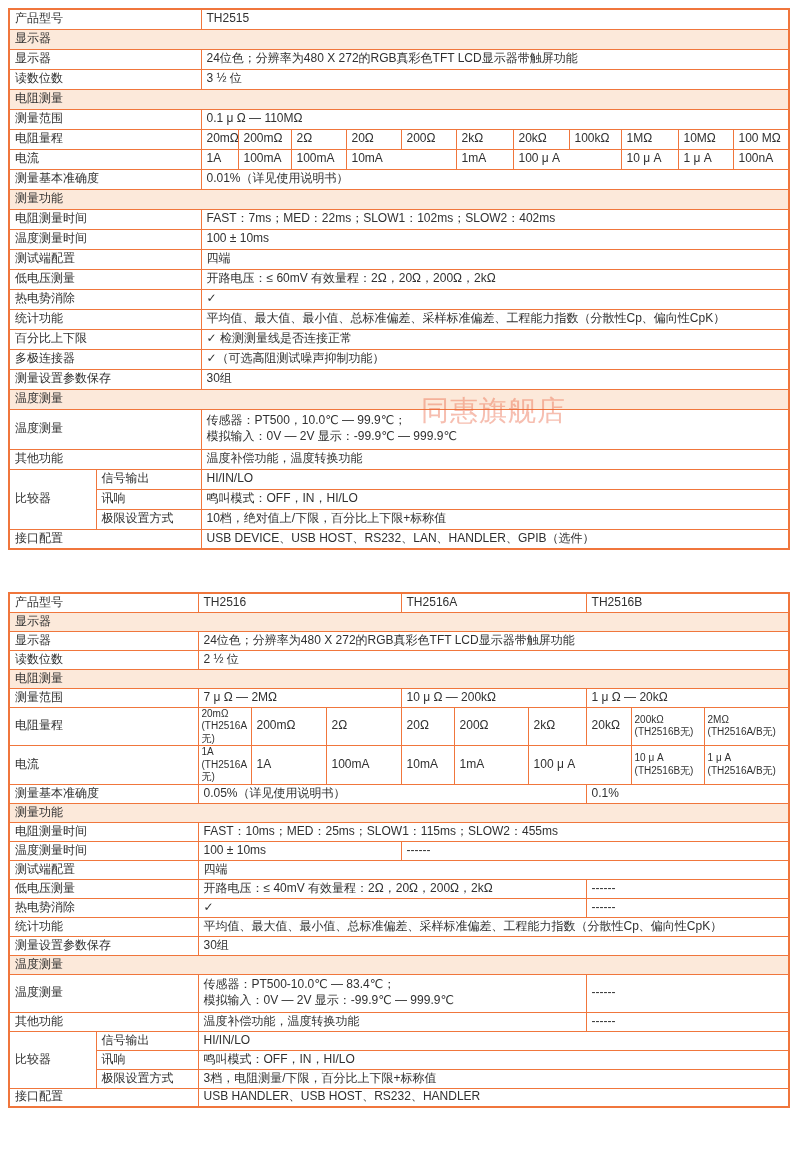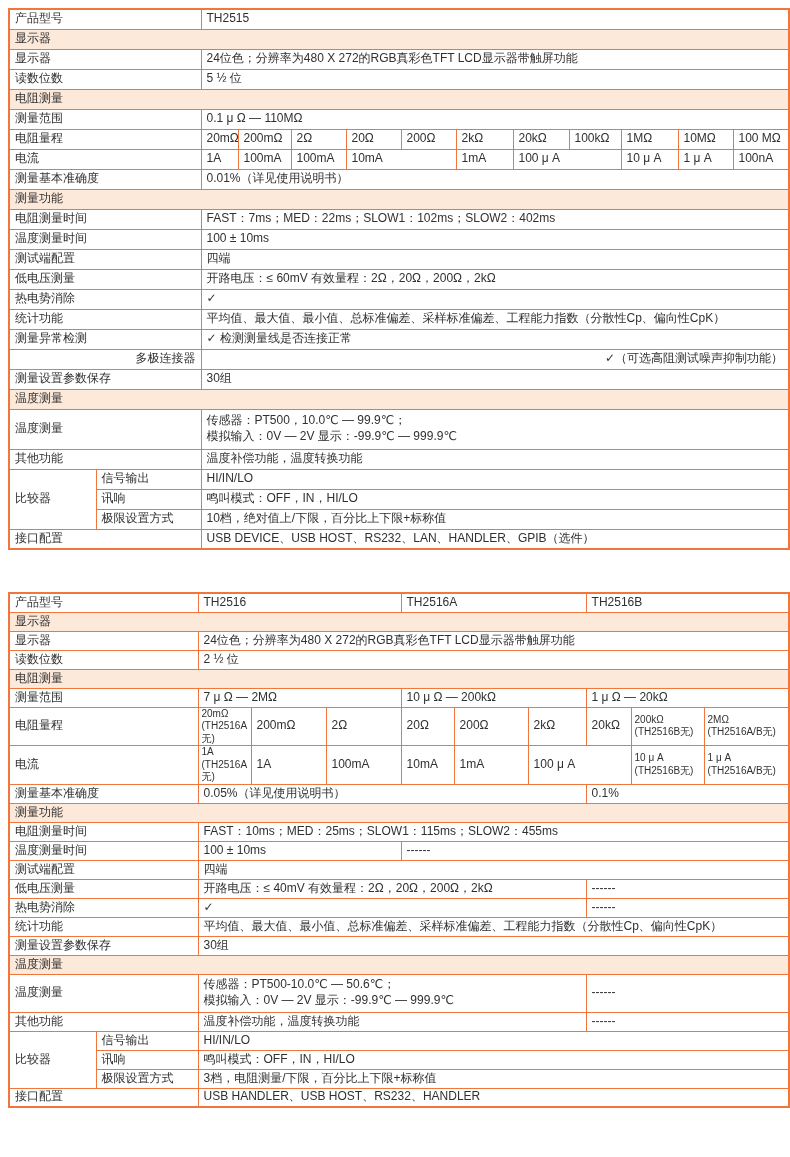--- a/index.html
+++ b/index.html
@@ -58,21 +58,21 @@
         </tr>
         <tr style="height: 20px;">
           <td colspan="13" class="section">显示器</td>
         </tr>
         <tr style="height: 20px;">
           <td colspan="2" class="label">显示器</td>
           <td colspan="11" class="value">24位色；分辨率为480 X 272的RGB真彩色TFT LCD显示器带触屏功能</td>
         </tr>
         <tr style="height: 20px;">
           <td colspan="2" class="label">读数位数</td>
-          <td colspan="11" class="value">5 ½ 位</td>
+          <td colspan="11" class="value">3 ½ 位</td>
         </tr>
         <tr style="height: 20px;">
           <td colspan="13" class="section">电阻测量</td>
         </tr>
         <tr style="height: 20px;">
           <td colspan="2" class="label">测量范围</td>
           <td colspan="11" class="value">0.1 μ Ω — 110MΩ</td>
         </tr>
         <tr style="height: 20px;">
           <td colspan="2" class="label">电阻量程</td>
@@ -125,24 +125,24 @@
         </tr>
         <tr style="height: 20px;">
           <td colspan="2" class="label">热电势消除</td>
           <td colspan="11" class="value">✓</td>
         </tr>
         <tr style="height: 20px;">
           <td colspan="2" class="label">统计功能</td>
           <td colspan="11" class="value">平均值、最大值、最小值、总标准偏差、采样标准偏差、工程能力指数（分散性Cp、偏向性CpK）</td>
         </tr>
         <tr style="height: 20px;">
-          <td colspan="2" class="label">测量异常检测</td>
+          <td colspan="2" class="label">百分比上下限</td>
           <td colspan="11" class="value">✓ 检测测量线是否连接正常</td>
         </tr>
-        <tr style="height: 20px; text-align: right;">
+        <tr style="height: 20px;">
           <td colspan="2" class="label">多极连接器</td>
           <td colspan="11" class="value">✓（可选高阻测试噪声抑制功能）</td>
         </tr>
         <tr style="height: 20px;">
           <td colspan="2" class="label">测量设置参数保存</td>
           <td colspan="11" class="value">30组</td>
         </tr>
         <tr style="height: 20px;">
           <td colspan="13" class="section">温度测量</td>
         </tr>
@@ -167,20 +167,21 @@
         <tr style="height: 20px;">
           <td class="label">极限设置方式</td>
           <td colspan="11" class="value">10档，绝对值上/下限，百分比上下限+标称值</td>
         </tr>
         <tr style="height: 20px;">
           <td colspan="2" class="label">接口配置</td>
           <td colspan="11" class="value">USB DEVICE、USB HOST、RS232、LAN、HANDLER、GPIB（选件）</td>
         </tr>
       </tbody>
     </table>
+  <div class="watermark">同惠旗舰店</div>
   <table id="table2" class="spec-table t2">
       <colgroup>
         <col style="width: 87px;">
         <col style="width: 102px;">
         <col style="width: 53px;">
         <col style="width: 75px;">
         <col style="width: 75px;">
         <col style="width: 53px;">
         <col style="width: 74px;">
         <col style="width: 58px;">
@@ -281,21 +282,21 @@
         </tr>
         <tr style="height: 19px;">
           <td colspan="2" class="label">测量设置参数保存</td>
           <td colspan="9" class="value">30组</td>
         </tr>
         <tr style="height: 19px;">
           <td colspan="11" class="section">温度测量</td>
         </tr>
         <tr style="height: 38px;">
           <td colspan="2" class="label">温度测量</td>
-          <td colspan="6" class="value">传感器：PT500-10.0℃ — 50.6℃；
+          <td colspan="6" class="value">传感器：PT500-10.0℃ — 83.4℃；
 模拟输入：0V — 2V  显示：-99.9℃ — 999.9℃</td>
           <td colspan="3" class="value">------</td>
         </tr>
         <tr style="height: 19px;">
           <td colspan="2" class="label">其他功能</td>
           <td colspan="6" class="value">温度补偿功能，温度转换功能</td>
           <td colspan="3" class="value">------</td>
         </tr>
         <tr style="height: 19px;">
           <td rowspan="3" class="label">比较器</td>

